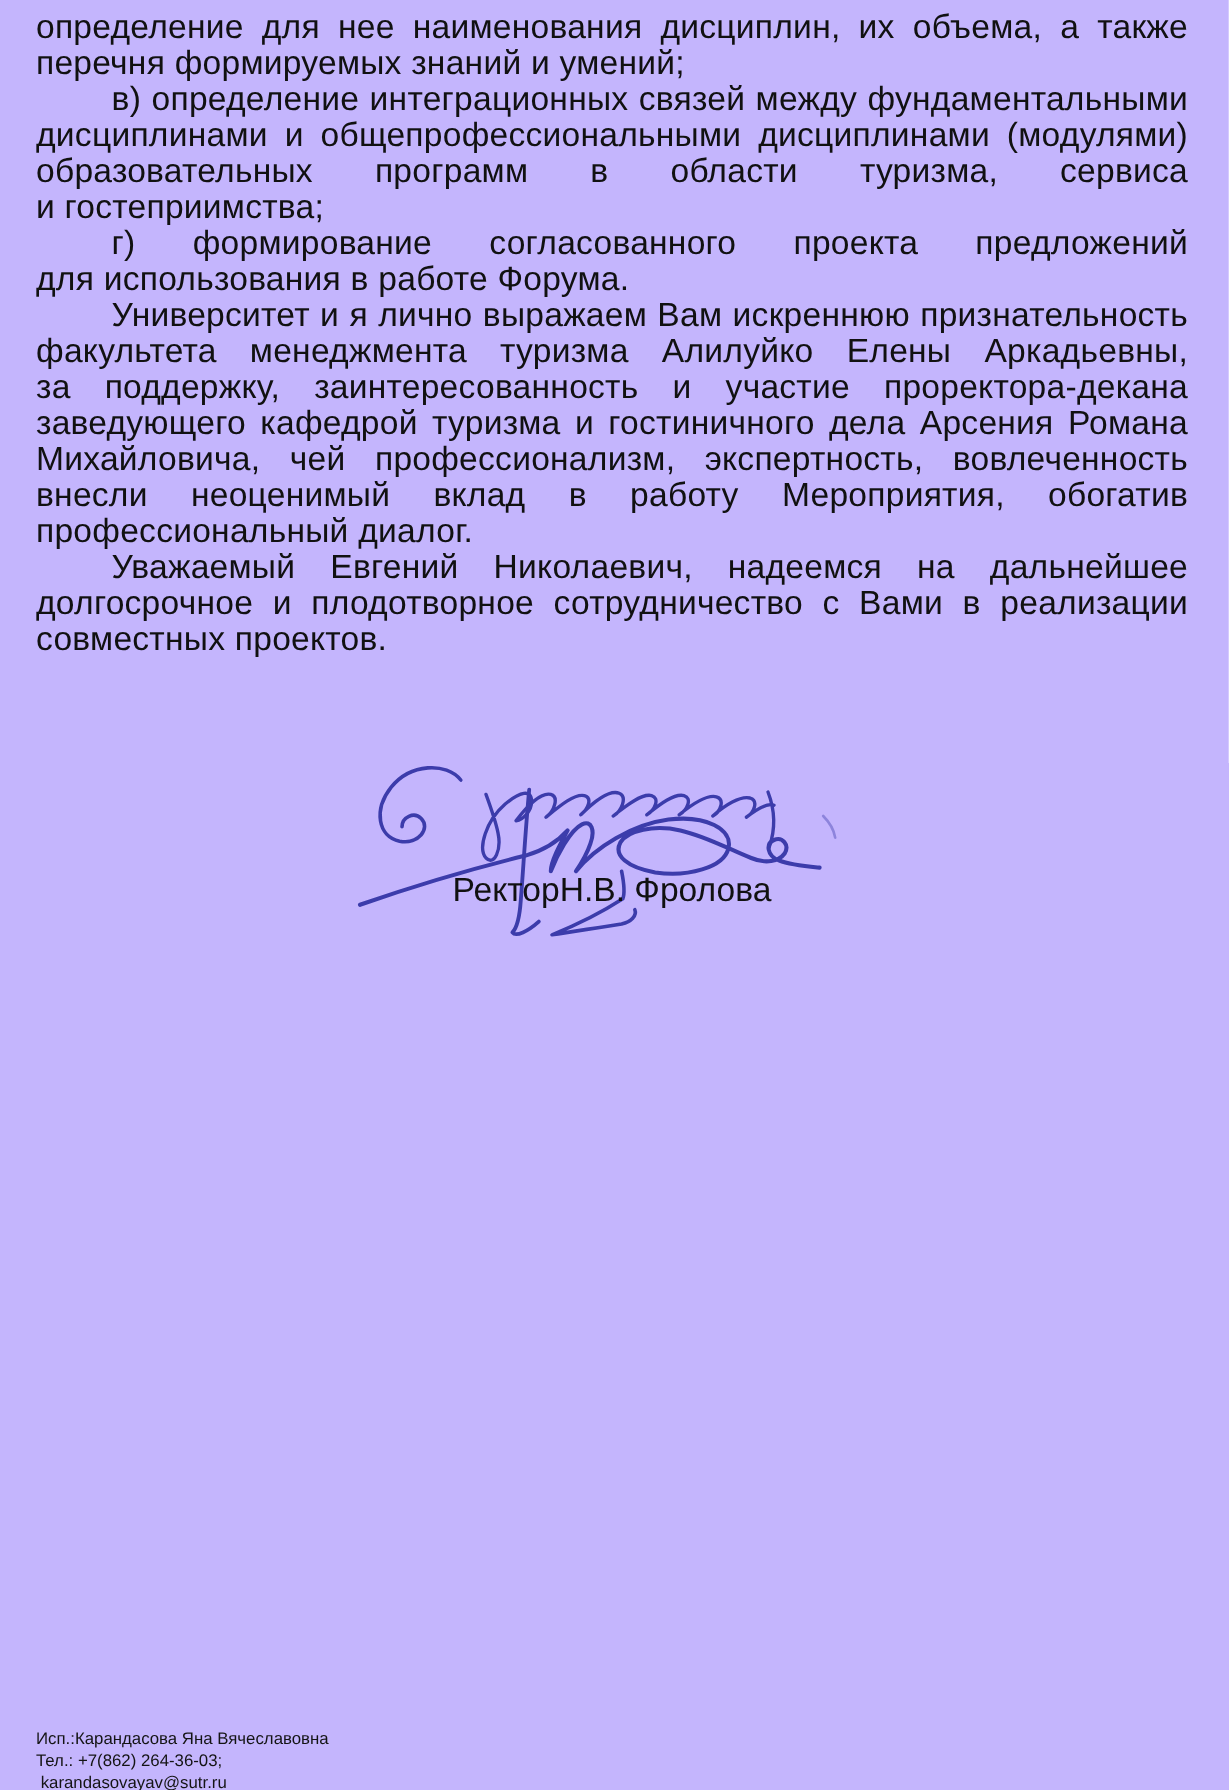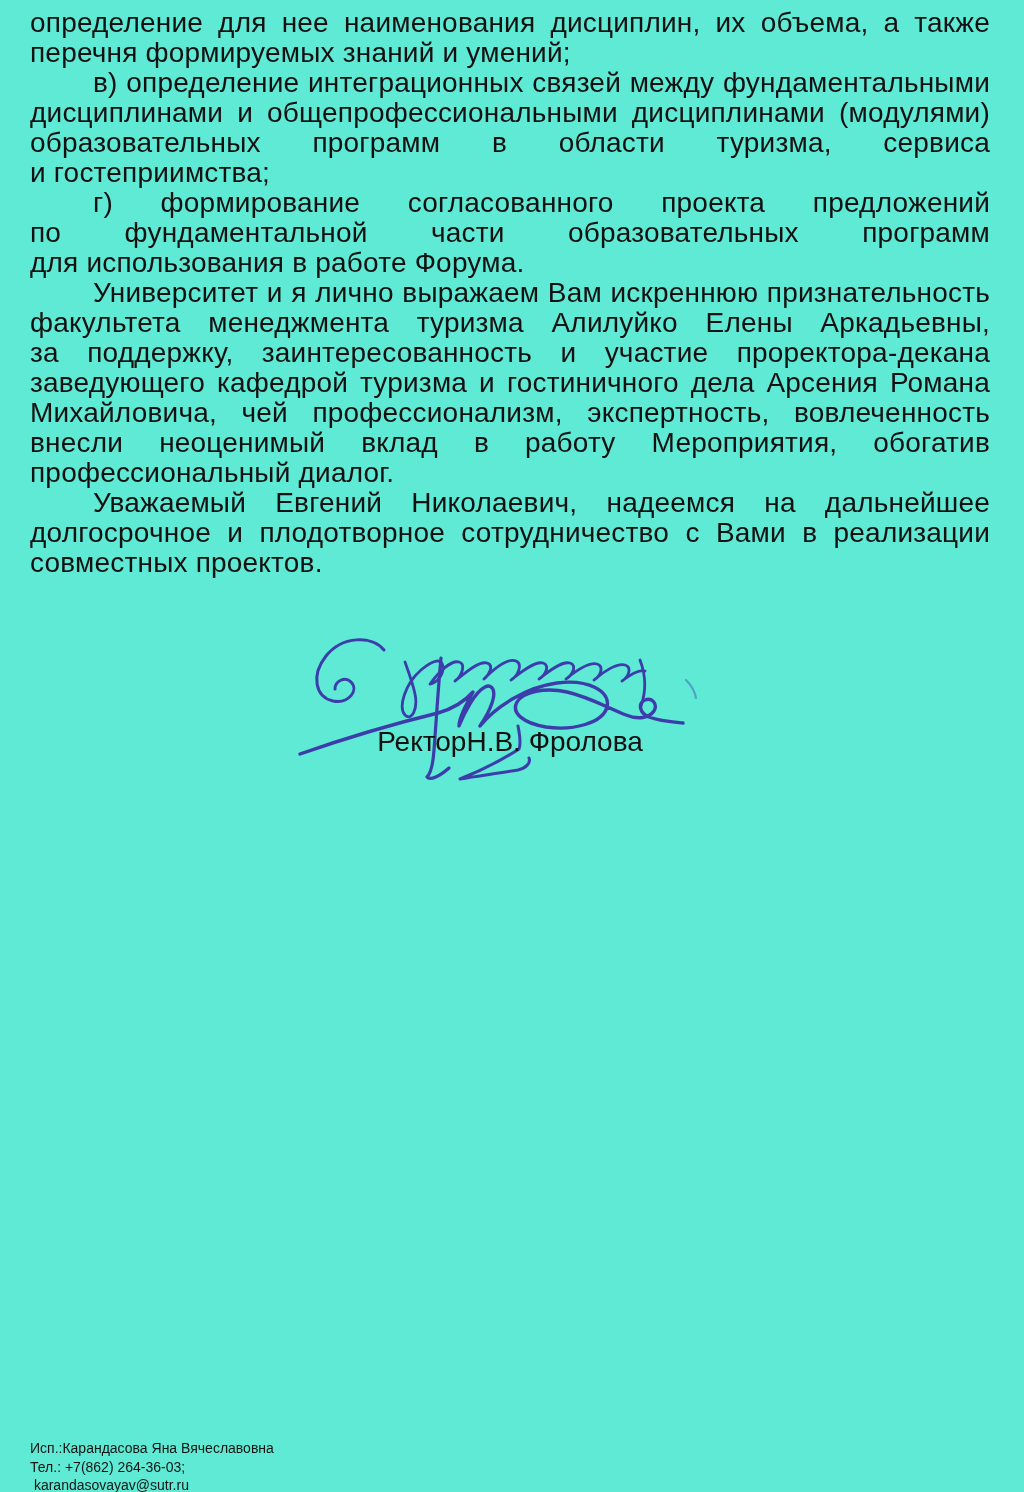--- a/index.html
+++ b/index.html
@@ -4,21 +4,21 @@
 <style>
   html,body{margin:0;padding:0;}
   body{
     width:1024px;height:1492px;
     background:#ffffff;
     position:relative;
     overflow:hidden;
     font-family:"Liberation Sans","DejaVu Sans",sans-serif;
     color:#111111;
   }
-  .page{position:absolute;inset:0;background:#5eead4;}
+  .page{position:absolute;inset:0;background:#c4b5fd;}
   
   .letter-body{
     position:absolute;
     left:30px;top:8px;width:960px;
     font-size:28px;line-height:30px;
     letter-spacing:0.2px;
   }
   .ln{
     text-align:justify;
     text-align-last:justify;
@@ -55,21 +55,20 @@
 <div class="page">
 
   <div class="letter-body">
       <div class="ln">определение для нее наименования дисциплин, их объема, а также</div>
       <div class="ln last">перечня формируемых знаний и умений;</div>
       <div class="ln indent">в) определение интеграционных связей между фундаментальными</div>
       <div class="ln">дисциплинами и общепрофессиональными дисциплинами (модулями)</div>
       <div class="ln">образовательных программ в области туризма, сервиса</div>
       <div class="ln last">и гостеприимства;</div>
       <div class="ln indent">г) формирование согласованного проекта предложений</div>
-      <div class="ln">по фундаментальной части образовательных программ</div>
       <div class="ln last">для использования в работе Форума.</div>
       <div class="ln indent">Университет и я лично выражаем Вам искреннюю признательность</div>
       <div class="ln">факультета менеджмента туризма Алилуйко Елены Аркадьевны,</div>
       <div class="ln">за поддержку, заинтересованность и участие проректора-декана</div>
       <div class="ln">заведующего кафедрой туризма и гостиничного дела Арсения Романа</div>
       <div class="ln">Михайловича, чей профессионализм, экспертность, вовлеченность</div>
       <div class="ln">внесли неоценимый вклад в работу Мероприятия, обогатив</div>
       <div class="ln last">профессиональный диалог.</div>
       <div class="ln indent">Уважаемый Евгений Николаевич, надеемся на дальнейшее</div>
       <div class="ln">долгосрочное и плодотворное сотрудничество с Вами в реализации</div>

